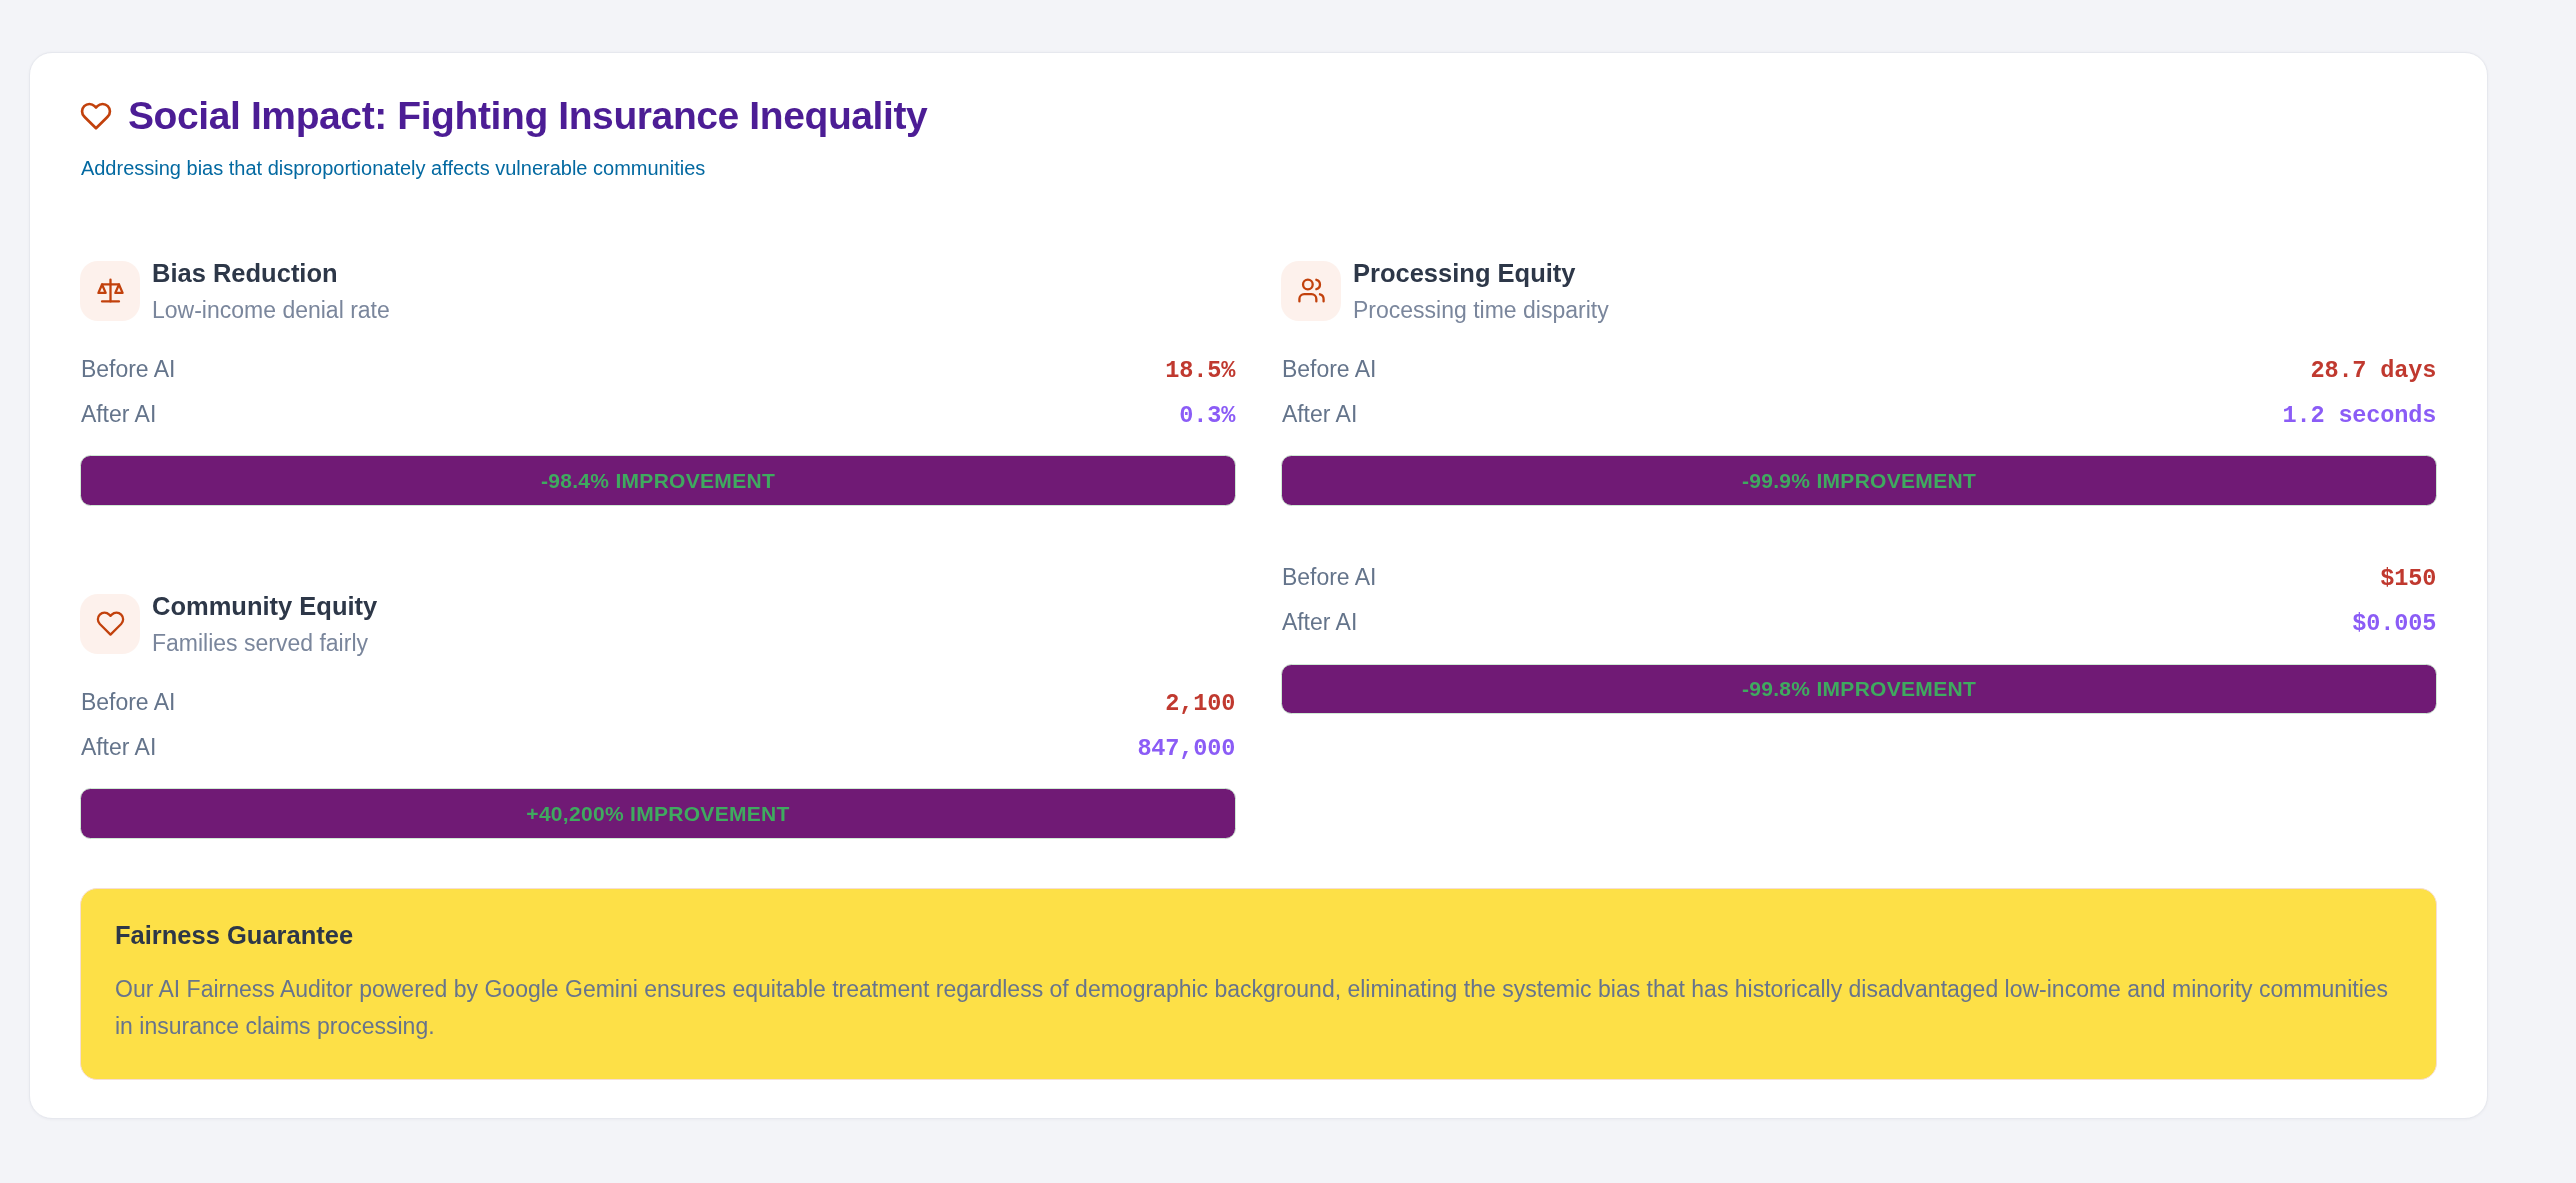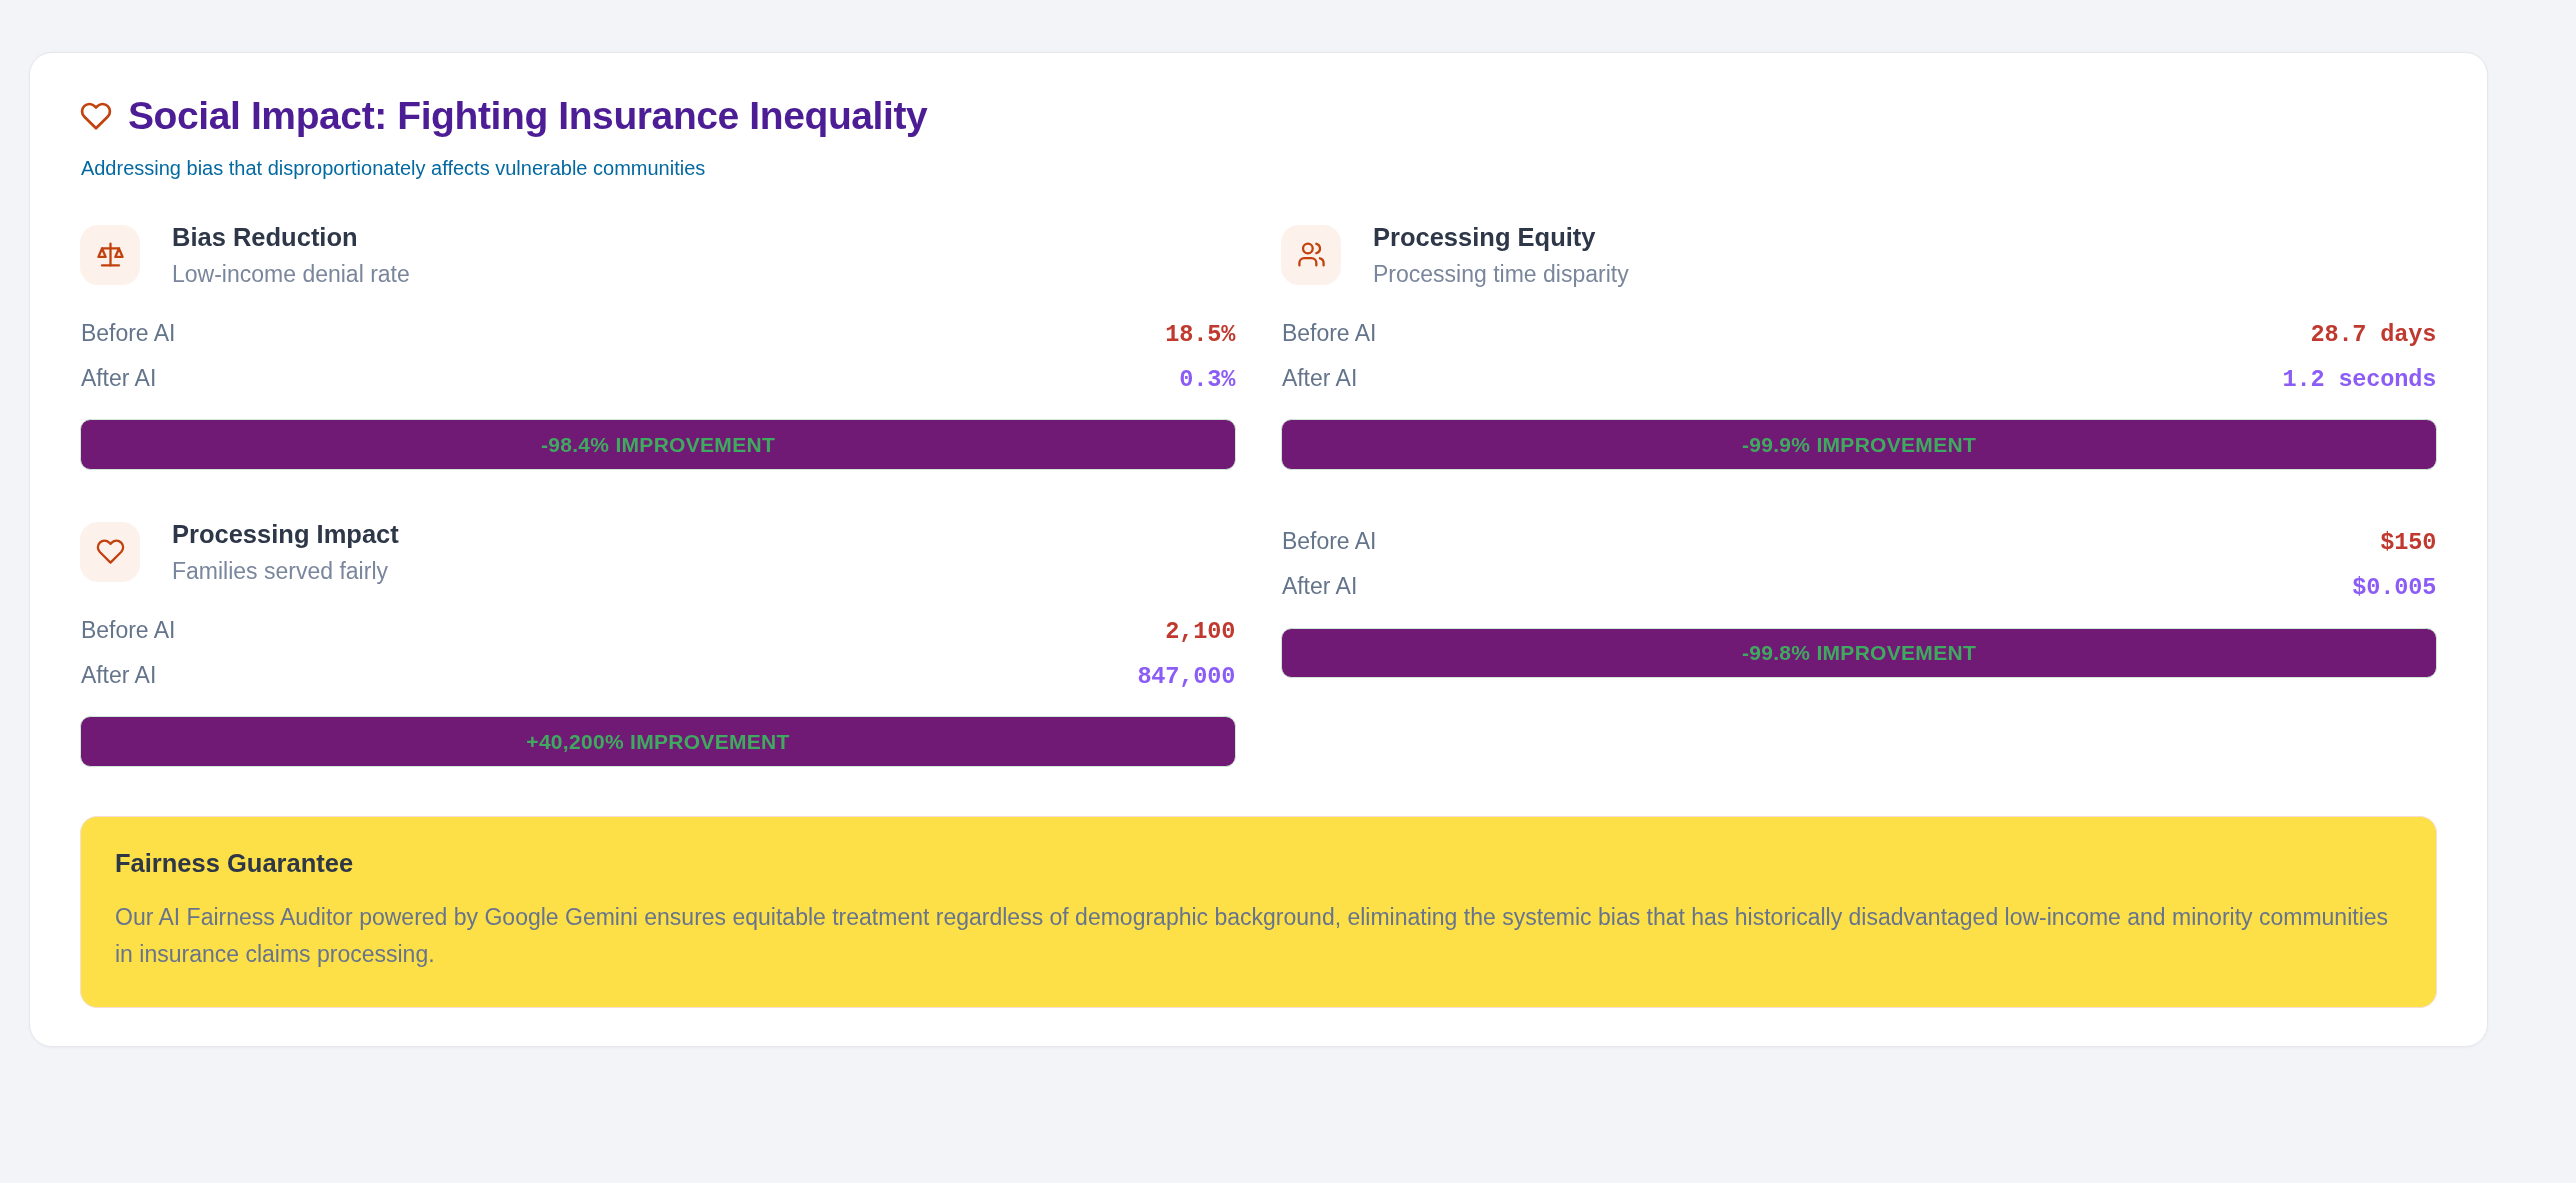--- a/index.html
+++ b/index.html
@@ -62,22 +62,23 @@
     grid-template-columns: 1fr 1fr;
     column-gap: 45px;
     row-gap: 50px;
   }
 
   .metric-card { display: flex; flex-direction: column; }
 
   .metric-head {
     display: flex;
     align-items: flex-start;
-    gap: 32px;
+    gap: 12px;
     margin-bottom: 23px;
+    margin-top: 36px;
   }
 
   .metric-icon-box {
     width: 60px;
     height: 60px;
     border-radius: 18px;
     background: #fdf1ec;
     display: flex;
     align-items: center;
     justify-content: center;
@@ -238,21 +239,21 @@
       </div>
 
       <div class="metric-card">
         <div class="metric-head">
           <div class="metric-icon-box">
             <svg viewBox="0 0 24 24" fill="none" stroke="#c2410c" stroke-width="1.9" stroke-linecap="round" stroke-linejoin="round">
               <path d="M20.84 4.61a5.5 5.5 0 0 0-7.78 0L12 5.67l-1.06-1.06a5.5 5.5 0 0 0-7.78 7.78l1.06 1.06L12 21.23l7.78-7.78 1.06-1.06a5.5 5.5 0 0 0 0-7.78z"></path>
             </svg>
           </div>
           <div>
-            <div class="metric-name">Processing Impact</div>
+            <div class="metric-name">Community Equity</div>
             <div class="metric-desc">Families served fairly</div>
           </div>
         </div>
         <div class="metric-rows">
           <div class="metric-row">
             <span class="metric-row-label">Before AI</span>
             <span class="metric-row-value value-before">2,100</span>
           </div>
           <div class="metric-row">
             <span class="metric-row-label">After AI</span>

